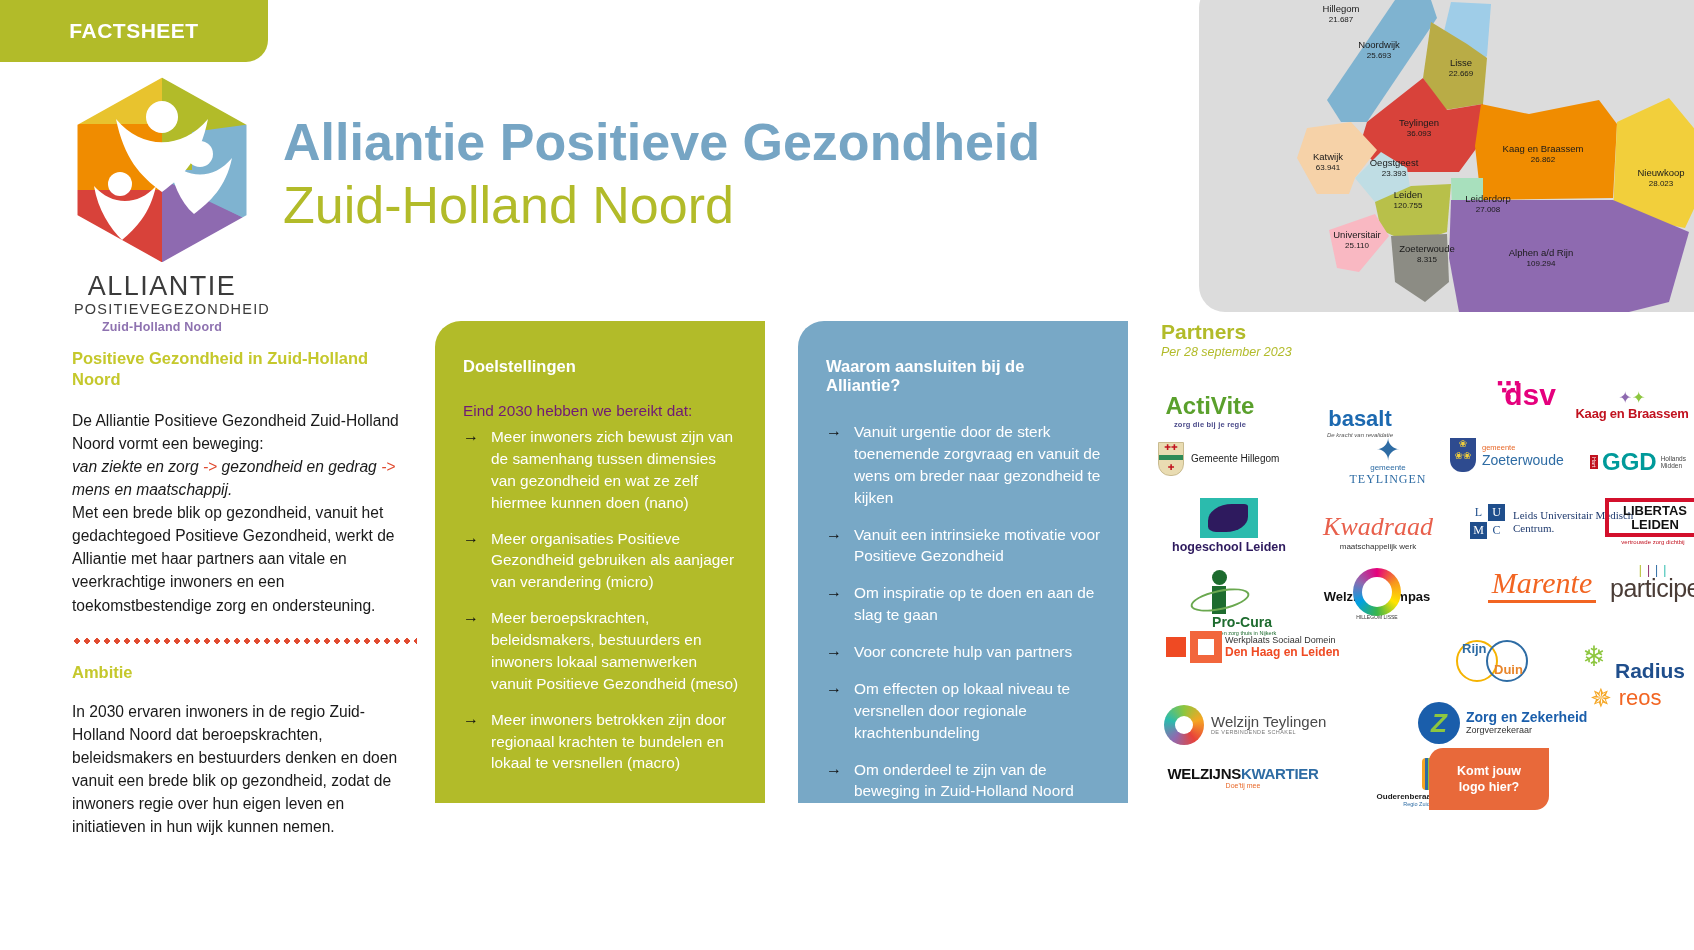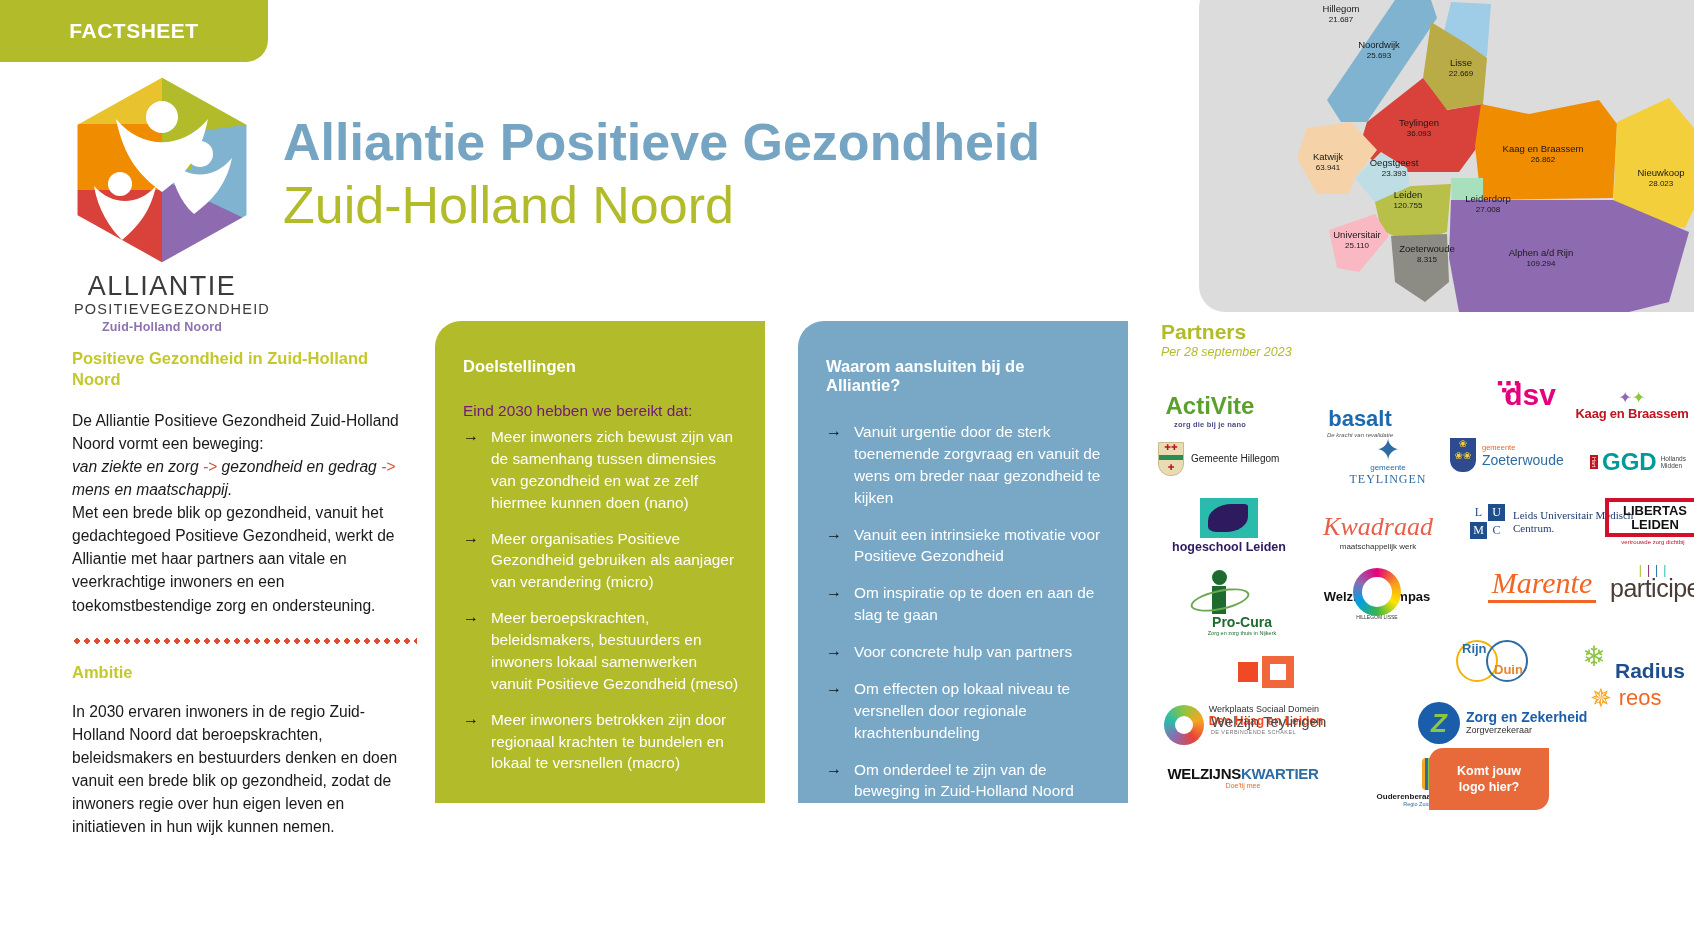--- a/index.html
+++ b/index.html
@@ -306,21 +306,21 @@
     <div class="ph">Partners</div>
     <div class="pd">Per 28 september 2023</div>
   </div>
 
   <div class="partner-grid">
 
     <div class="plogo" style="left:0px; top:12px; width:120px;">
       <div style="font-size:24px; color:#5aa02c; font-weight:bold;">
         <span>ActiVite</span>
       </div>
-      <div style="font-size:7.5px; color:#4b4b8a; font-weight:bold; letter-spacing:.2px;">zorg die bij je nano</div>
+      <div style="font-size:7.5px; color:#4b4b8a; font-weight:bold; letter-spacing:.2px;">zorg die bij je regie</div>
     </div>
 
     <div class="plogo" style="left:155px; top:26px; width:110px;">
       <div style="font-size:22px; color:#1c69b0; font-weight:bold;text-align:center;">
         <span>basalt</span>
       </div>
       <div style="font-size:6px; color:#555; font-style:italic;">De kracht van revalidatie</div>
     </div>
 
     <div class="plogo" style="left:300px; top:0px; width:120px;">
@@ -429,21 +429,21 @@
       </div>
     </div>
 
     <div class="plogo" style="left:450px; top:186px; width:110px;">
       <div style="font-size:12px;letter-spacing:5px;line-height:.7;"><span style="color:#b2bb29;">|</span><span style="color:#8e2b6b;">|</span><span style="color:#2e6ca4;">|</span><span style="color:#2bbbad;">|</span></div>
       <div style="font-size:25px;color:#4a3c36;letter-spacing:-.5px;">
         <span>participe</span>
       </div>
     </div>
 
-    <div class="plogo" style="left:16px; top:276px; width:200px; display:flex; align-items:center; gap:16px;flex-direction:column;">
+    <div class="plogo" style="left:16px; top:251px; width:200px; display:flex; align-items:center; gap:3px;">
       <div style="display:flex;align-items:center;gap:4px;">
         <div style="width:20px;height:20px;background:#ef4a23;"></div>
         <div style="width:32px;height:32px;background:#f2663c;display:flex;align-items:center;justify-content:center;">
             <div style="width:16px;height:16px;background:#fff;"></div>
           </div>
       </div>
       <div style="text-align:left;">
         <div style="font-size:9px;color:#333;">Werkplaats Sociaal Domein</div>
         <div style="font-size:12px;color:#ef4a23;font-weight:bold;">Den Haag en Leiden</div>
       </div>

